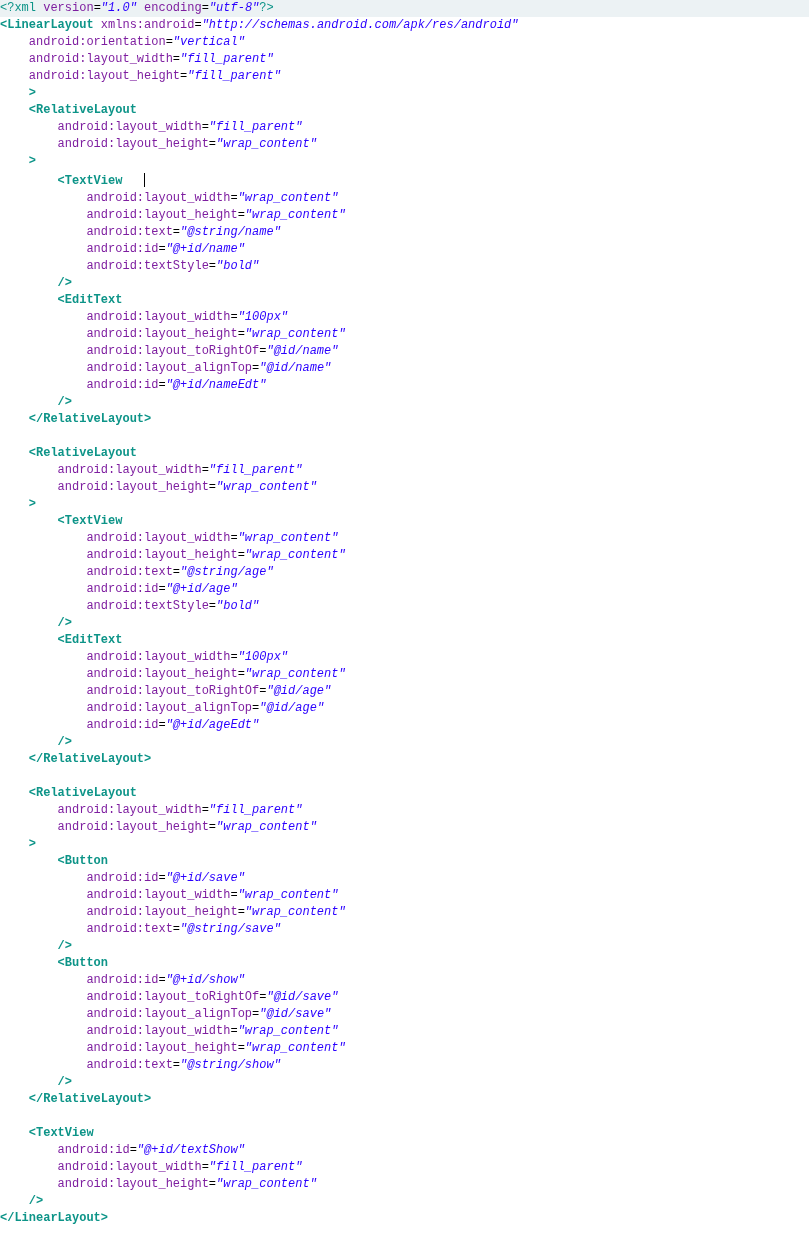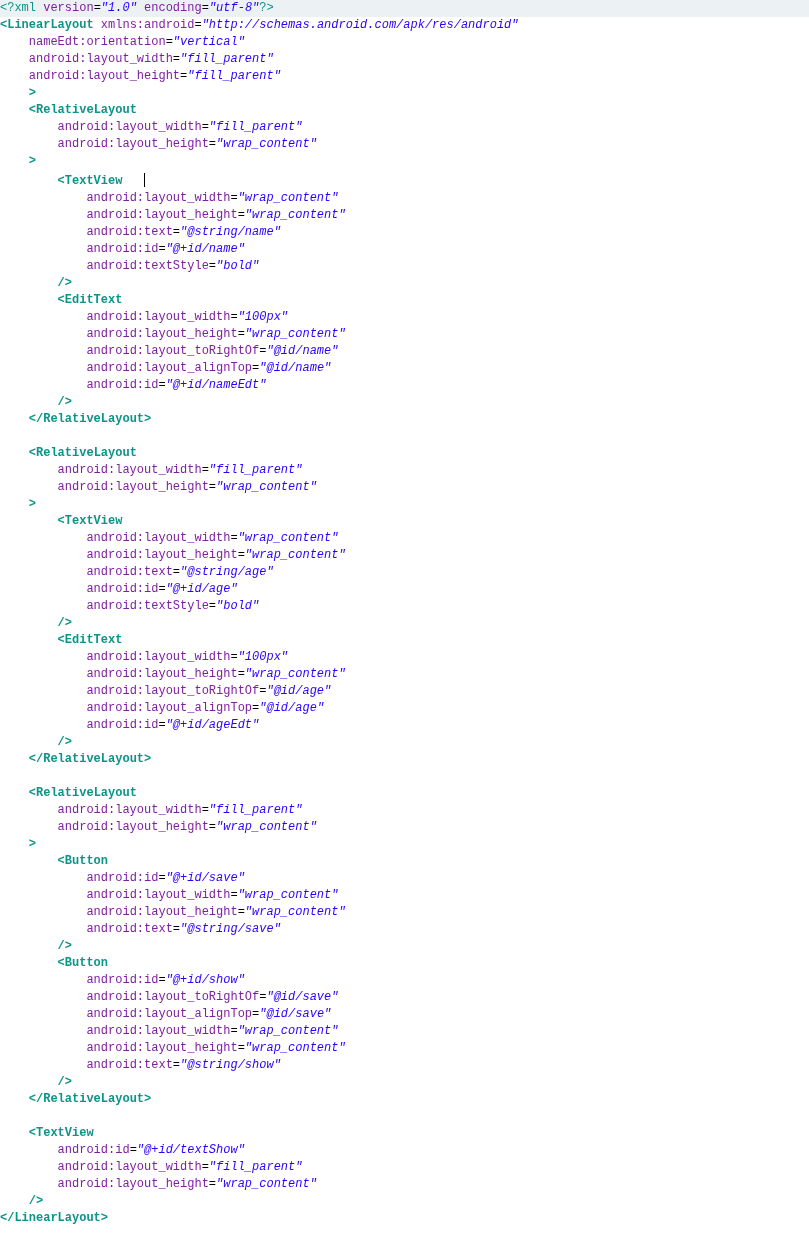--- a/index.html
+++ b/index.html
@@ -33,21 +33,21 @@
     height: 14px;
     border-left: 1px solid #000;
     position: relative;
     top: 3px;
   }
 </style>
 </head>
 <body>
 
 <div class="code-block"><span class="first-line"><span class="pi">&lt;?</span><span class="pi">xml</span> <span class="attr-name">version</span><span class="eq">=</span><span class="attr-val">"1.0"</span> <span class="attr-name">encoding</span><span class="eq">=</span><span class="attr-val">"utf-8"</span><span class="pi">?&gt;</span></span><span class="tag">&lt;<span>LinearLayout</span></span> <span class="attr-name">xmlns:android</span><span class="eq">=</span><span class="attr-val">"http://schemas.android.com/apk/res/android"</span>
-    <span class="attr-name">nameEdt:orientation</span><span class="eq">=</span><span class="attr-val">"vertical"</span>
+    <span class="attr-name">android:orientation</span><span class="eq">=</span><span class="attr-val">"vertical"</span>
     <span class="attr-name">android:layout_width</span><span class="eq">=</span><span class="attr-val">"fill_parent"</span>
     <span class="attr-name">android:layout_height</span><span class="eq">=</span><span class="attr-val">"fill_parent"</span>
     <span class="tag">&gt;</span>
     <span class="tag">&lt;<span>RelativeLayout</span></span>
         <span class="attr-name">android:layout_width</span><span class="eq">=</span><span class="attr-val">"fill_parent"</span>
         <span class="attr-name">android:layout_height</span><span class="eq">=</span><span class="attr-val">"wrap_content"</span>
     <span class="tag">&gt;</span>
         <span class="tag">&lt;<span>TextView</span></span>   <span class="cursor"></span>
             <span class="attr-name">android:layout_width</span><span class="eq">=</span><span class="attr-val">"wrap_content"</span>
             <span class="attr-name">android:layout_height</span><span class="eq">=</span><span class="attr-val">"wrap_content"</span>

